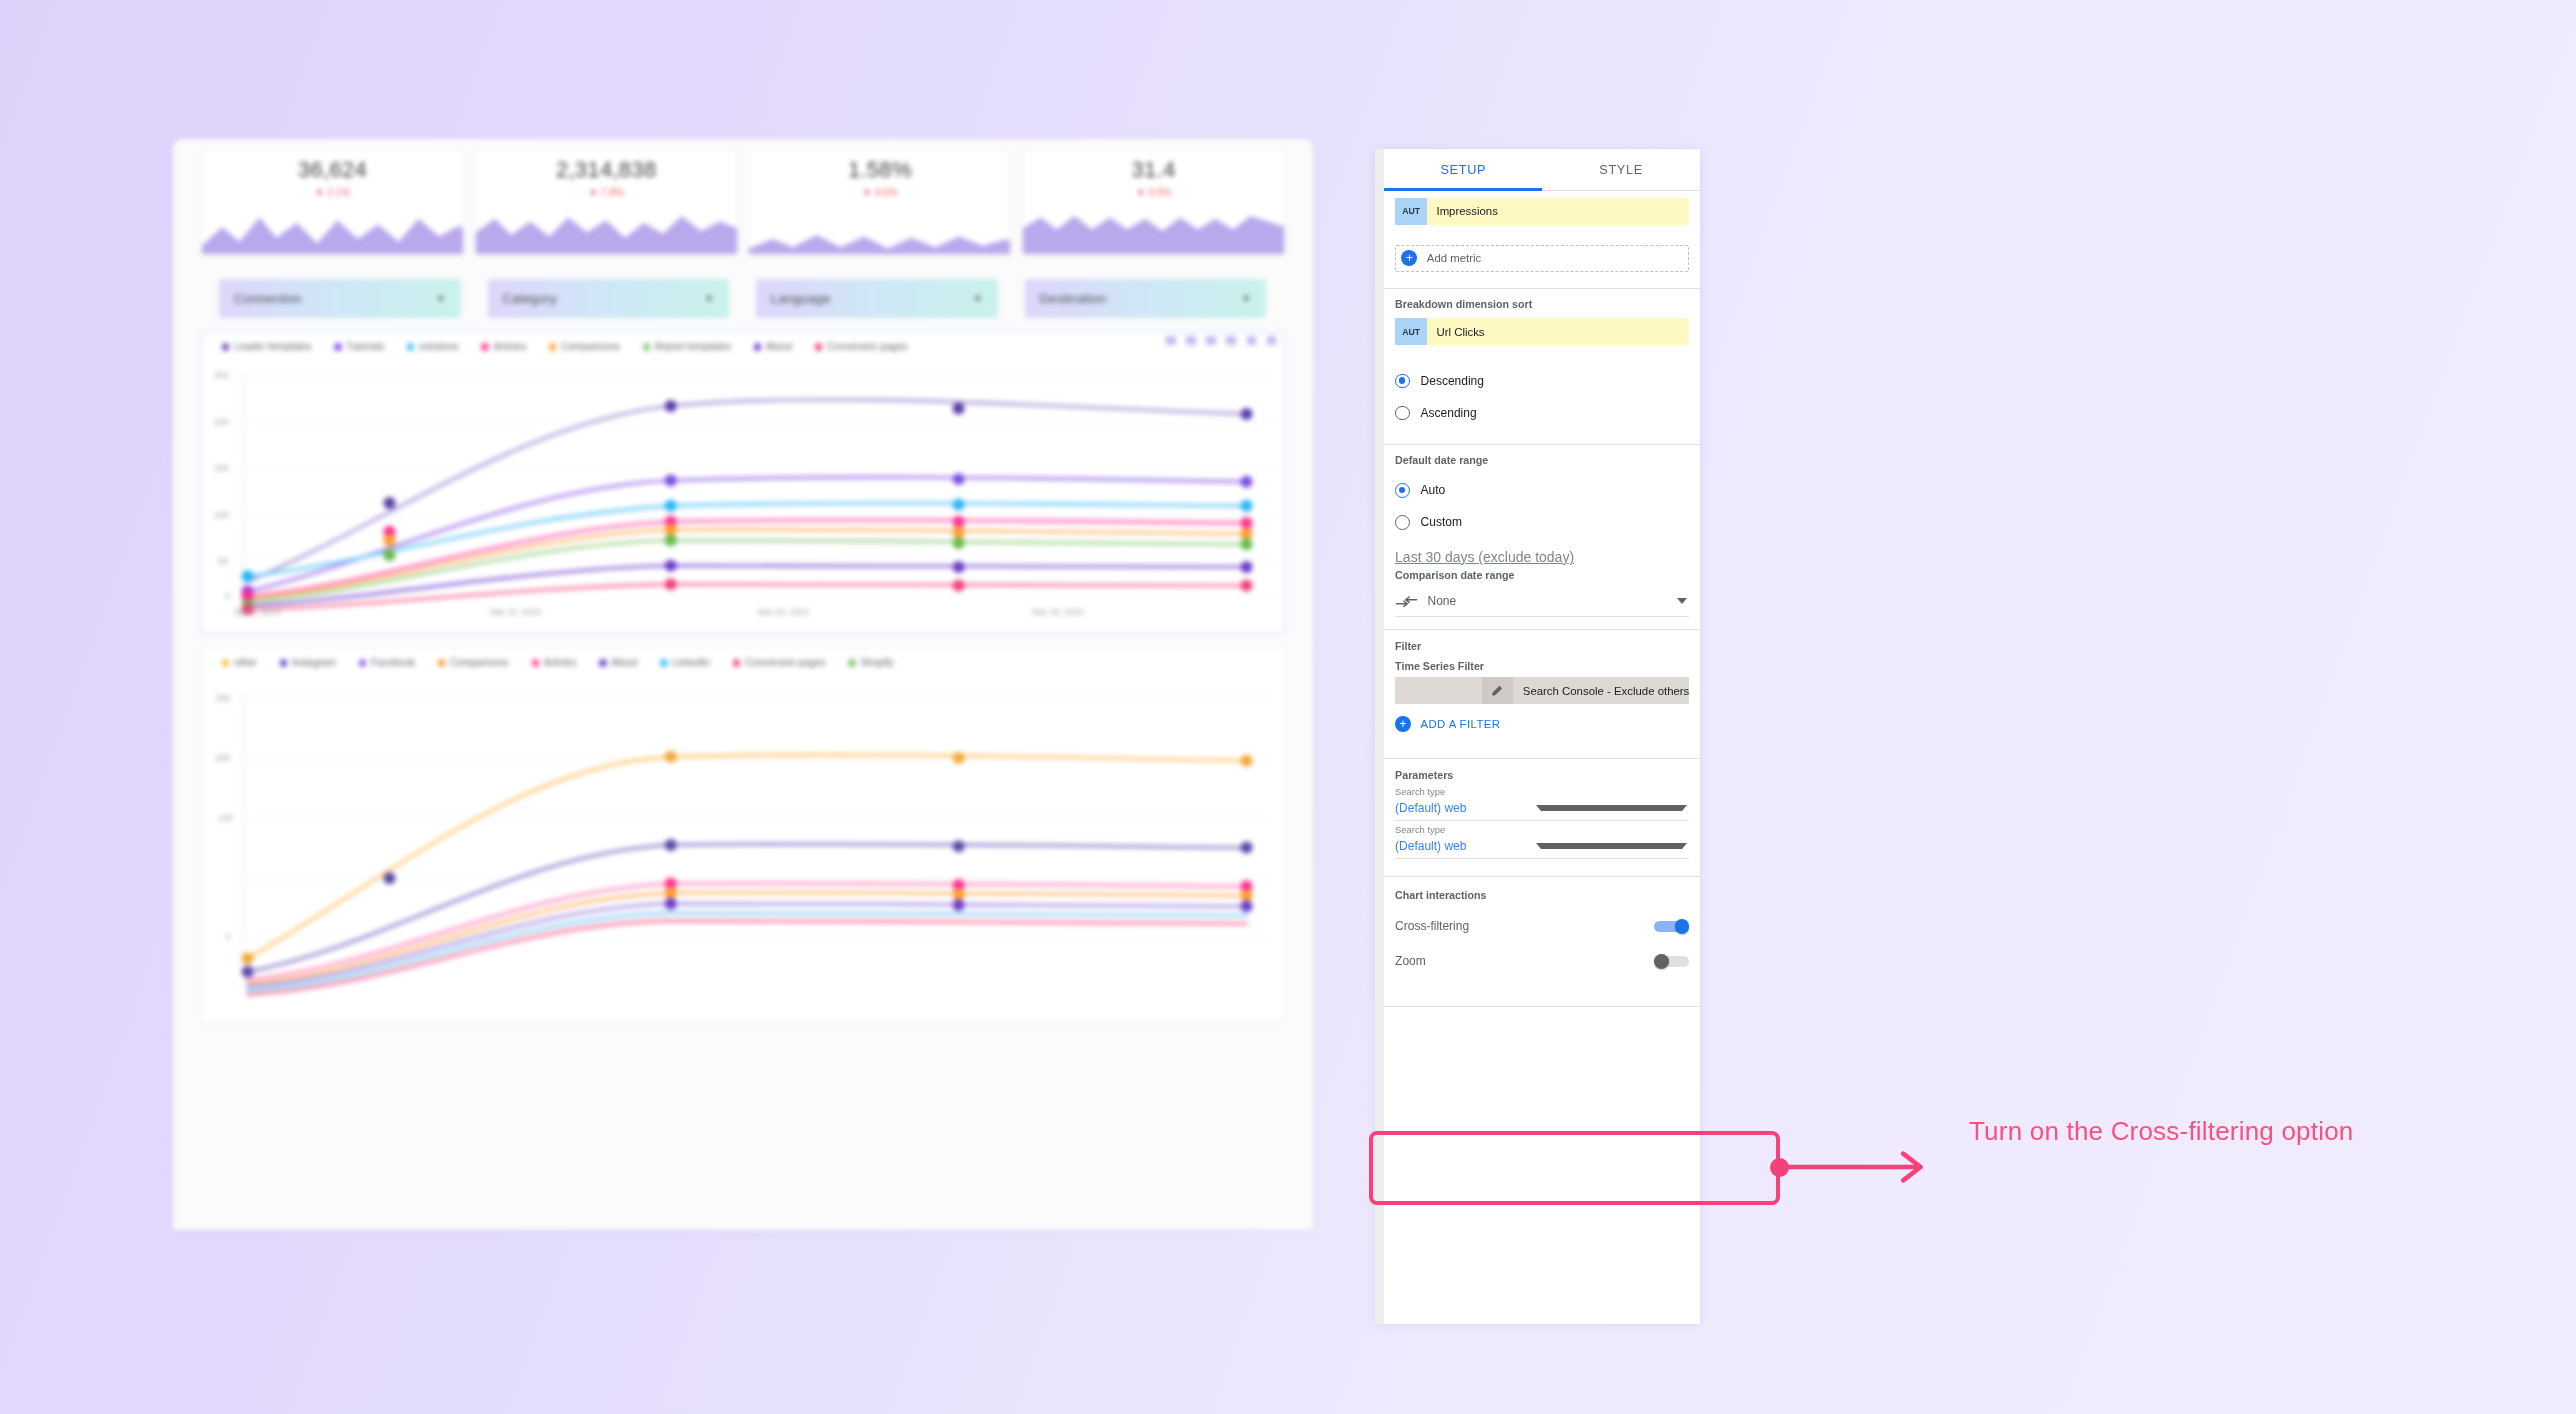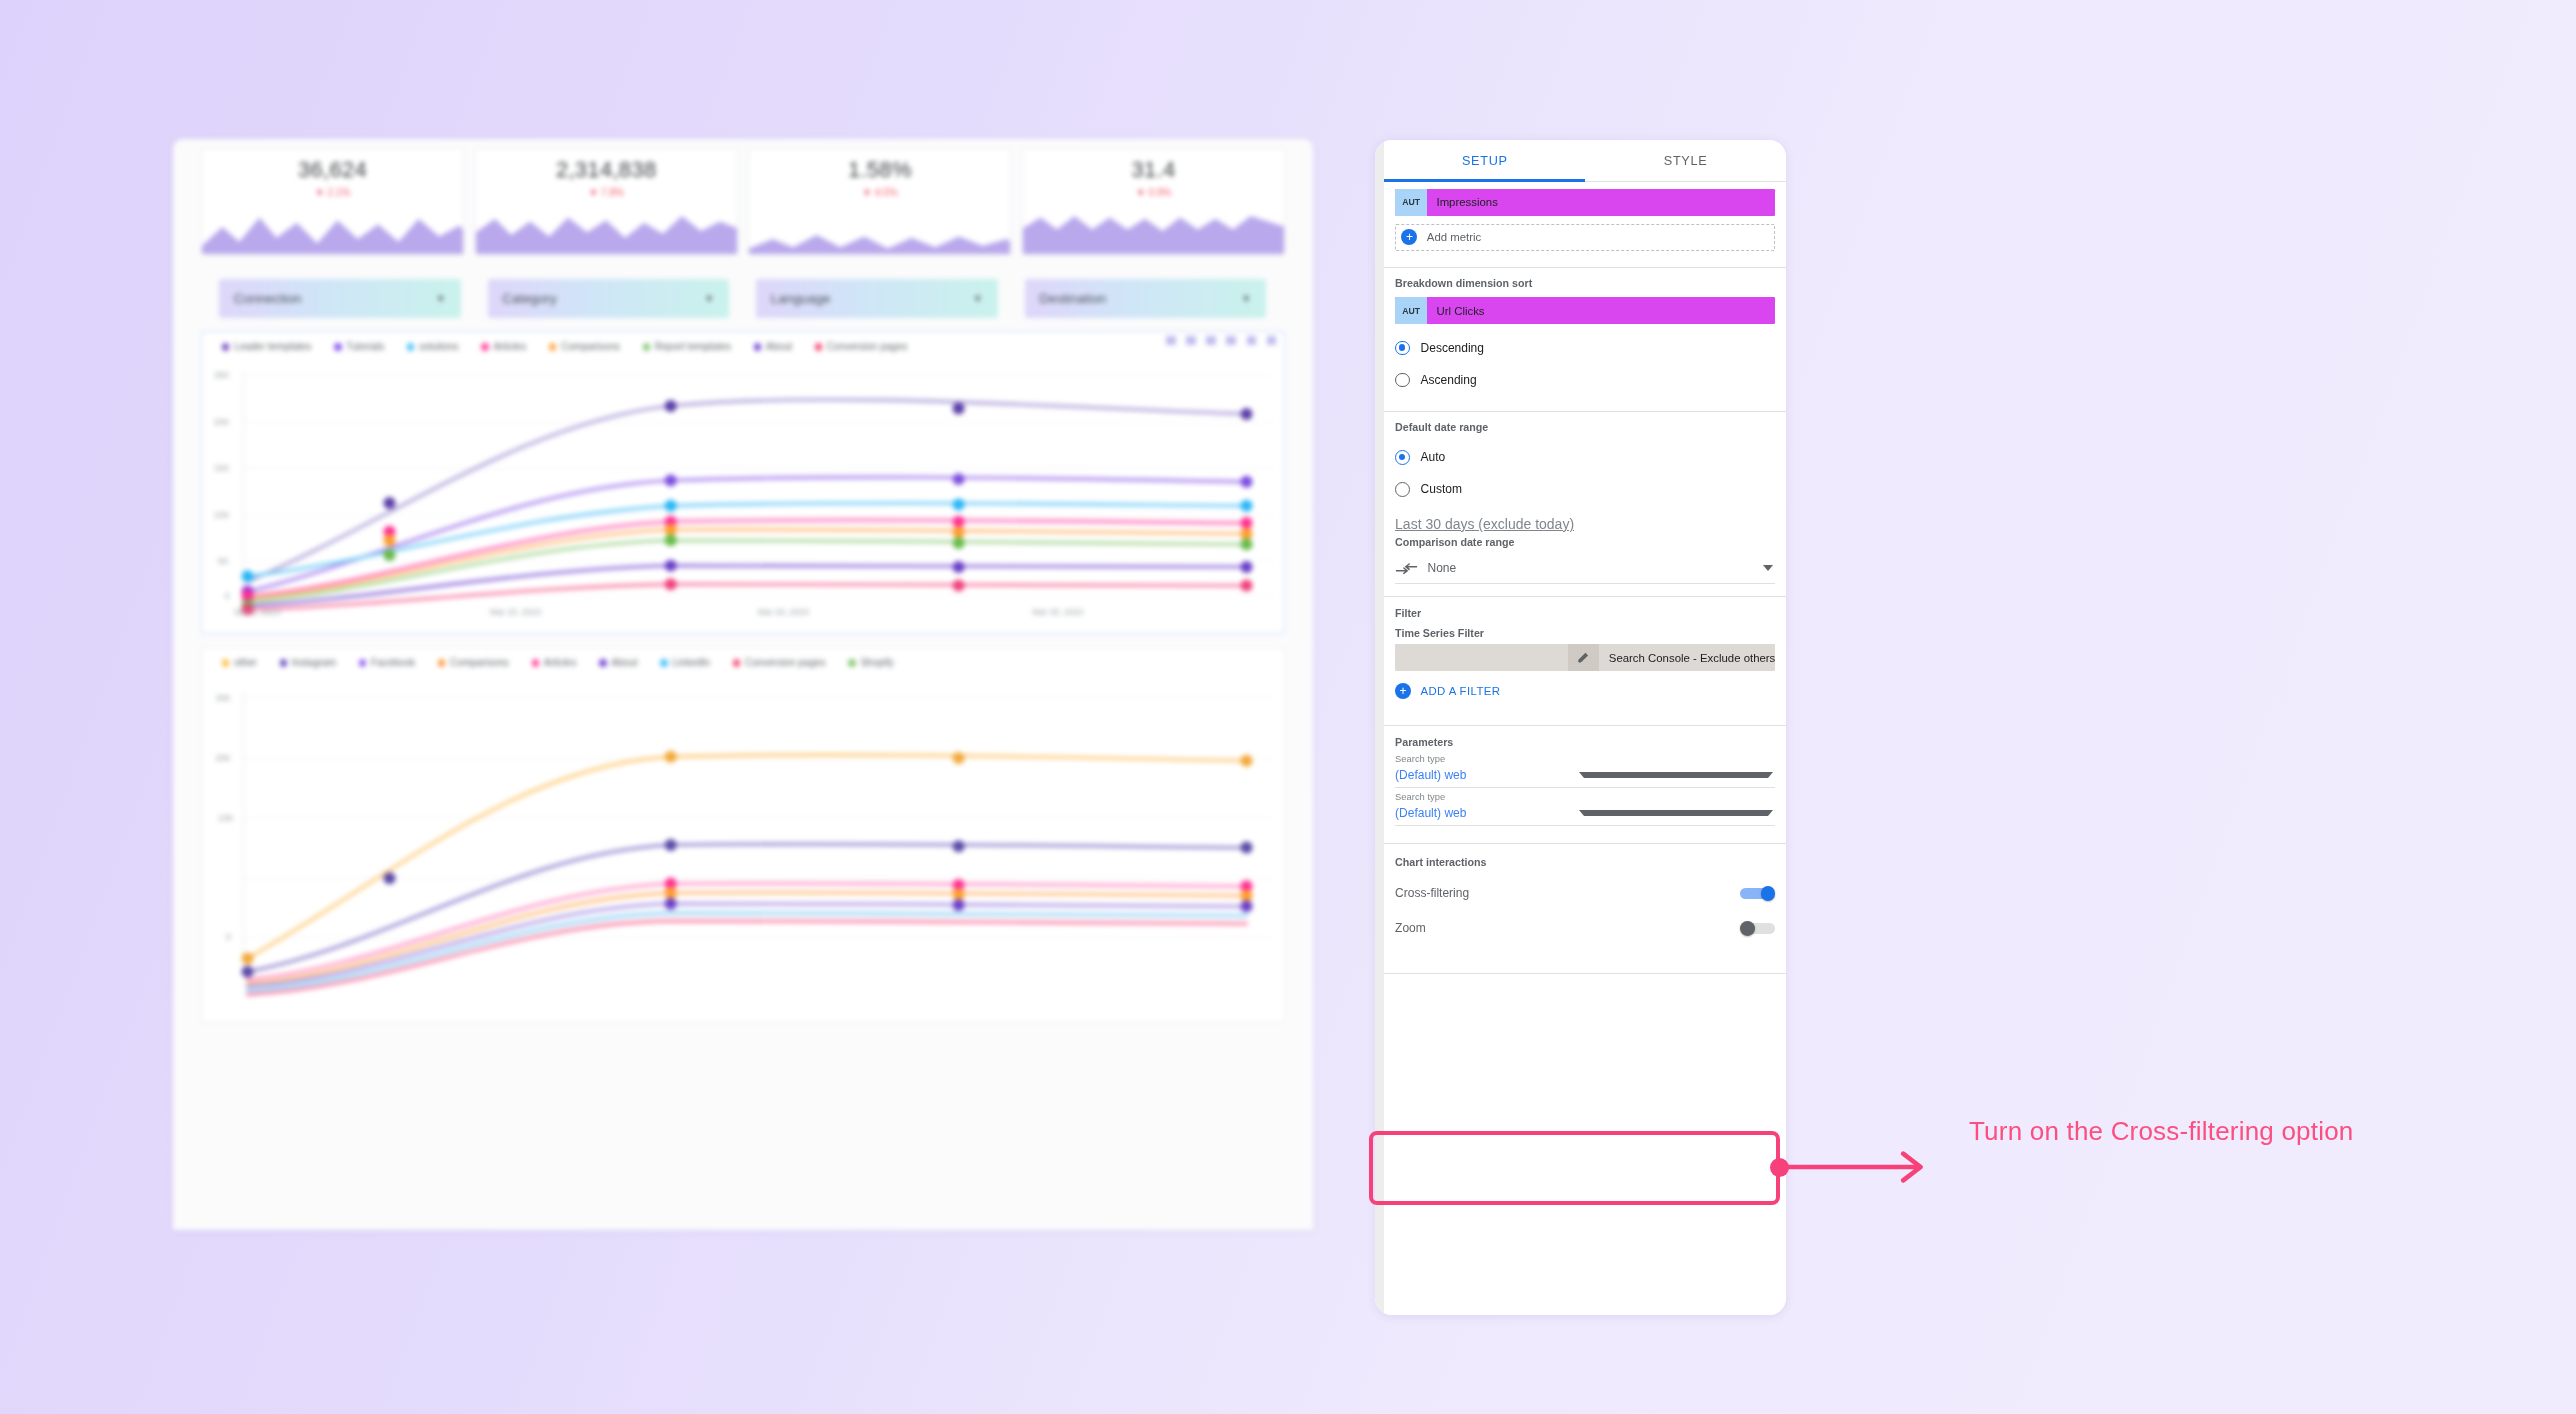--- a/index.html
+++ b/index.html
@@ -54,22 +54,22 @@
   .legend { display:flex; align-items:center; gap:5.4px; padding:9.4px 0 5.4px 20px; flex-wrap:nowrap; }
   .lg { display:flex; align-items:center; gap:4.7px; margin-right:17.4px; white-space:nowrap; }
   .lg i { width:7.4px; height:7.4px; border-radius:50%; display:block; }
   .lg b { font-weight:400; font-size:10px; color:#61656b; }
 
   .plot { position:absolute; left:0; right:0; bottom:0; top:29.5px; }
   .plot svg { width:100%; height:100%; display:block; }
 
   
   #panel {
-    position:absolute; left:1375px; top:140px; width:411px; height:1175px;
-    background:#fff; border-radius:17px;
+    position:absolute; left:1375px; top:149px; width:325px; height:1175px;
+    background:#fff; border-radius:0;
     box-shadow:0 1.3px 9.4px rgba(90,60,150,.10);
     overflow:hidden;
     font-size:10.7px; color:#3c4043;
   }
   #panel-scroll-track {
     position:absolute; left:0; top:0; width:9.4px; height:100%;
     background:#ededed;
   }
   #panel-inner { position:absolute; left:9.4px; top:0; right:0; bottom:0; background:#fff; }
 
@@ -82,21 +82,21 @@
   .tab.active::after {
     content:""; position:absolute; left:0; right:0; bottom:-0.7px; height:2.7px; background:#1a73e8;
   }
 
   .section { padding:9.4px 10.7px 10.7px 10.7px; border-bottom:0.7px solid #e0e0e0; }
   .sect-title { font-size:10.7px; font-weight:bold; color:#5f6368; margin-bottom:8px; }
   .sub-label { font-size:10.7px; font-weight:bold; color:#5f6368; margin:6.7px 0 5.4px; }
 
   .fieldpill {
     display:flex; align-items:center; height:27px; border-radius:1.3px; overflow:hidden;
-    background:#d946ef; margin-bottom:8px;
+    background:#fef9c3; margin-bottom:20px;
   }
   .fieldpill .badge {
     width:32px; min-width:32px; height:100%; display:flex; align-items:center; justify-content:center;
     font-size:8.7px; font-weight:bold; color:#2b3a46; background:#a9d4f7;
   }
   .fieldpill .fname { padding-left:9.4px; font-size:11.4px; color:#202124; }
 
   .addrow {
     display:flex; align-items:center; gap:9.4px; height:27px;
     border:1px dashed #bdc1c6; border-radius:1.3px; padding-left:5.4px;

